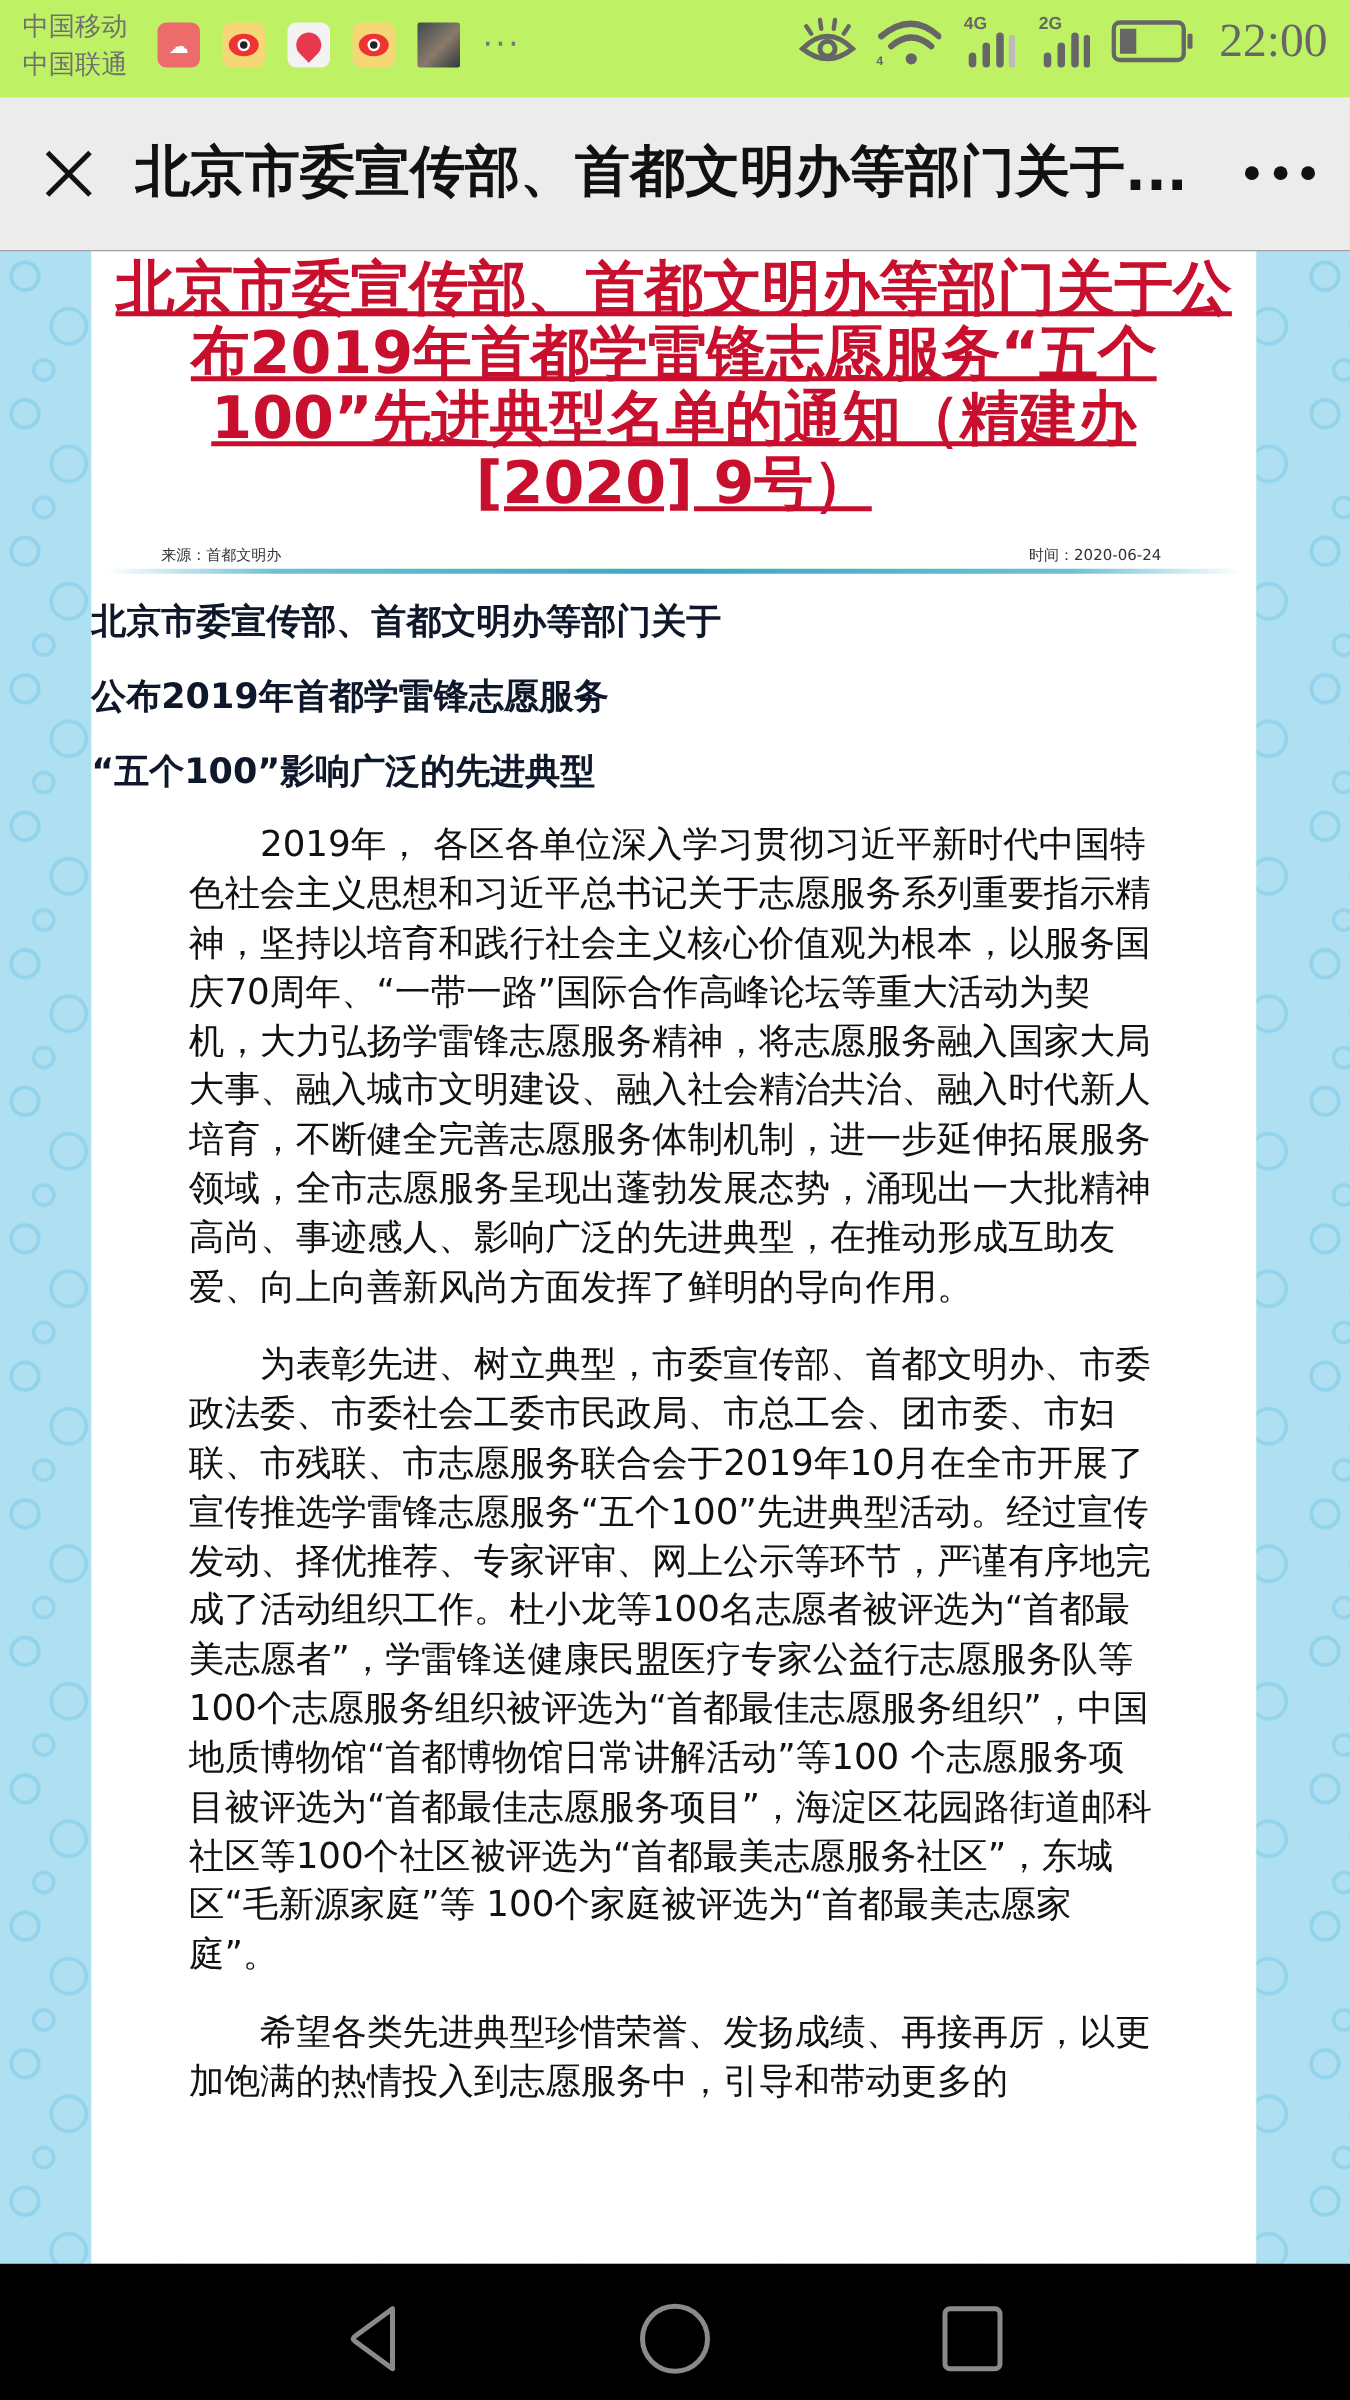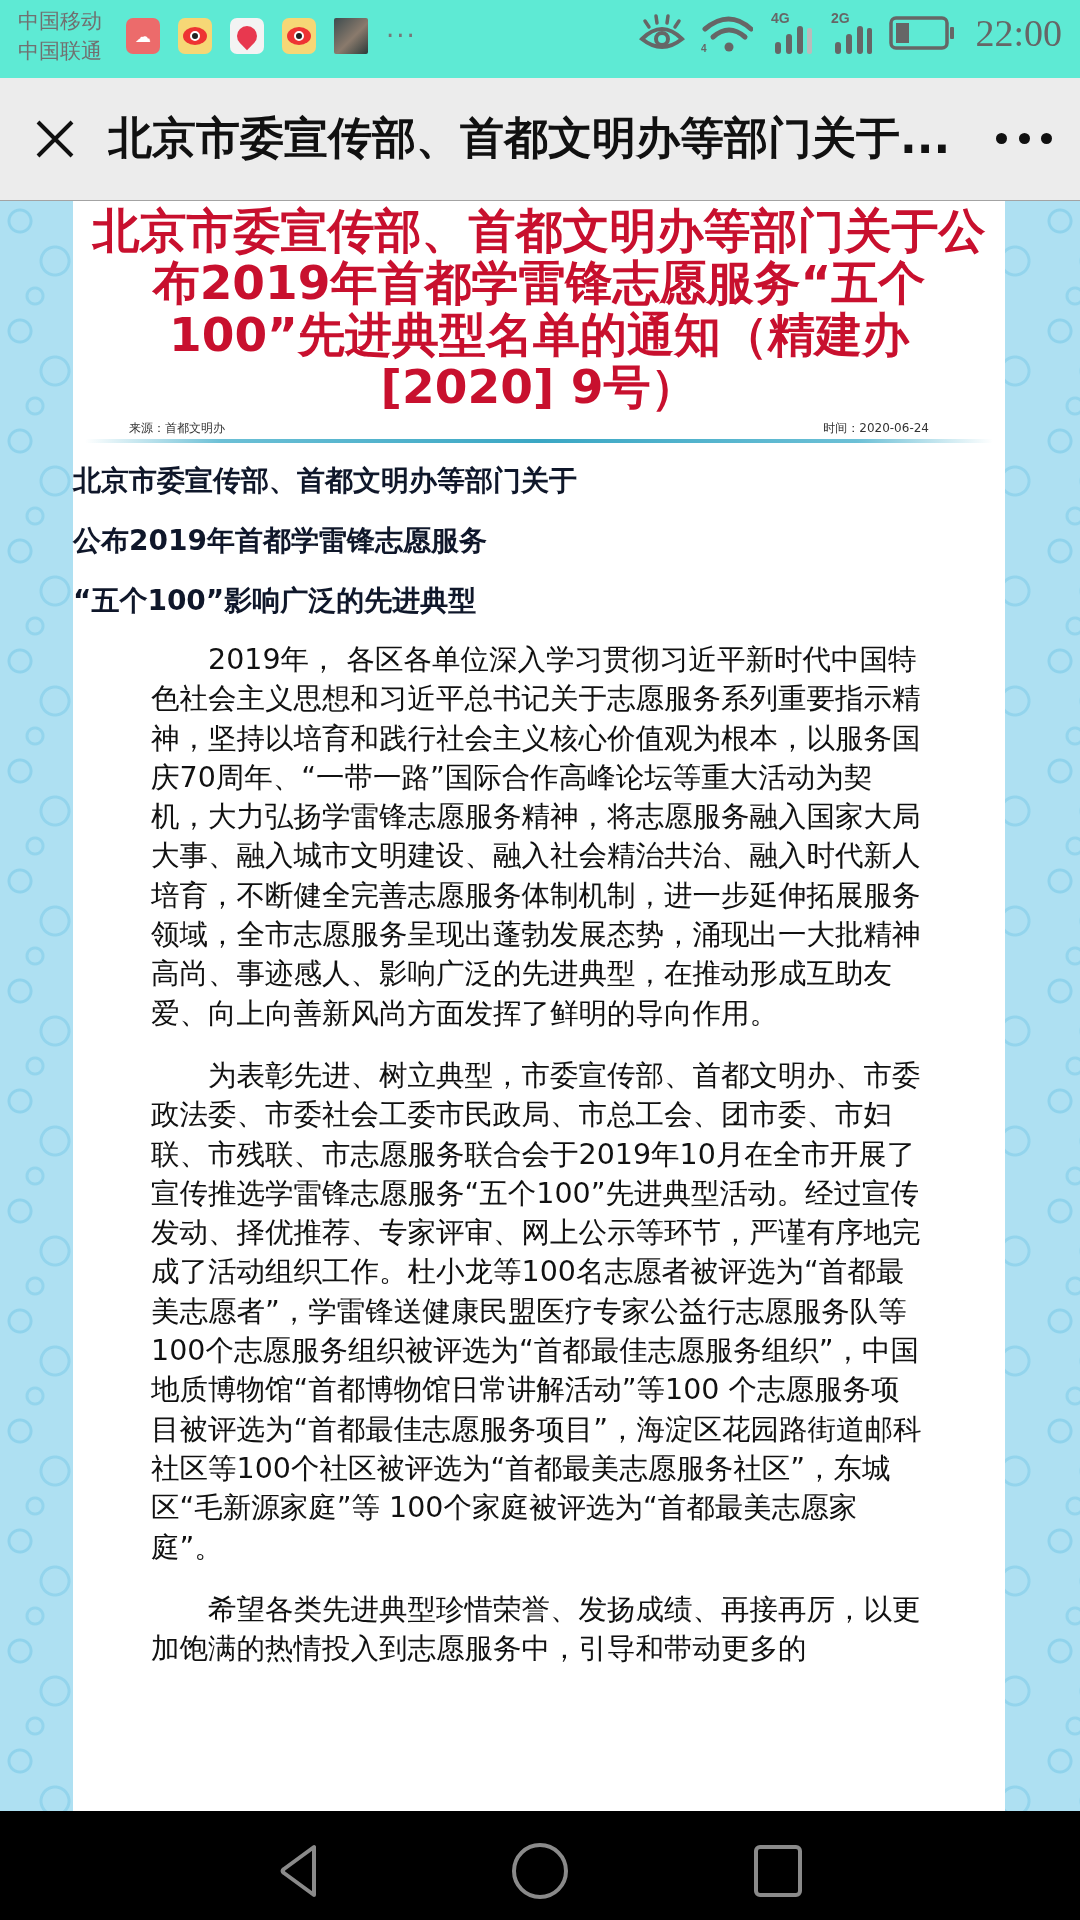--- a/index.html
+++ b/index.html
@@ -4,21 +4,21 @@
 <style>
   html, body { margin:0; padding:0; }
   body {
     width:1080px; height:1920px; overflow:hidden; position:relative;
     font-family:"DejaVu Sans", "Liberation Sans", sans-serif;
     background:#ececec;
   }
   
   .status-bar {
     position:absolute; left:0; top:0; width:1080px; height:78px;
-    background:#5eead4; color:#666;
+    background:#bef264; color:#666;
   }
   .carriers {
     position:absolute; left:18px; top:6px; font-size:21px; line-height:30px; color:#707070;
   }
   .notif-icons { position:absolute; left:126px; top:18px; display:flex; gap:18px; align-items:center; }
   .notif-icon { width:34px; height:36px; border-radius:7px; display:flex; align-items:center; justify-content:center; font-size:16px; }
   .ni-cloud { background:#ec6b6b; color:#fff; }
   .ni-weibo { background:#f6d776; }
   .ni-weibo .eye { width:24px; height:18px; background:#e33; border-radius:50%; position:relative; }
   .ni-weibo .eye::after { content:""; position:absolute; left:7px; top:4px; width:10px; height:10px; background:#222; border-radius:50%; border:2px solid #fff; box-sizing:border-box; }
@@ -51,24 +51,24 @@
       radial-gradient(circle at 20px 20px, transparent 9px, rgba(120,200,230,.55) 10px, rgba(120,200,230,.55) 12px, transparent 13px),
       radial-gradient(circle at 55px 60px, transparent 12px, rgba(120,200,230,.5) 13px, rgba(120,200,230,.5) 15px, transparent 16px),
       radial-gradient(circle at 35px 95px, transparent 6px, rgba(120,200,230,.5) 7px, rgba(120,200,230,.5) 9px, transparent 10px);
     background-size:80px 110px;
   }
   .paper {
     position:absolute; left:73px; top:0; width:932px; height:1610px; background:#fff;
   }
   .article-title {
     margin:0; padding:4px 10px 0; text-align:center; color:#c8102e;
-    font-size:47px; line-height:52px; font-weight:bold;
+    font-size:47px; line-height:52px; font-weight:bold;text-decoration:underline;
   }
   .meta-row {
-    position:relative; height:22px; margin:4px 56px 0 56px; font-size:12px; color:#333;text-decoration:underline;
+    position:relative; height:22px; margin:20px 56px 0 56px; font-size:12px; color:#333;text-decoration:underline;
   }
   .meta-row .source { position:absolute; left:0; top:3px; }
   .meta-row .time { position:absolute; right:20px; top:3px; }
   .meta-line {
     height:4px; margin:0 12px; background:linear-gradient(to right, rgba(255,255,255,0), #6cc0d6 15%, #3aa7c4 50%, #6cc0d6 85%, rgba(255,255,255,0));
     border-radius:2px;
   }
   .doc-heading {
     text-align:left; color:#0f172a; font-weight:bold; font-size:28px; line-height:32px; margin:0;
   }

